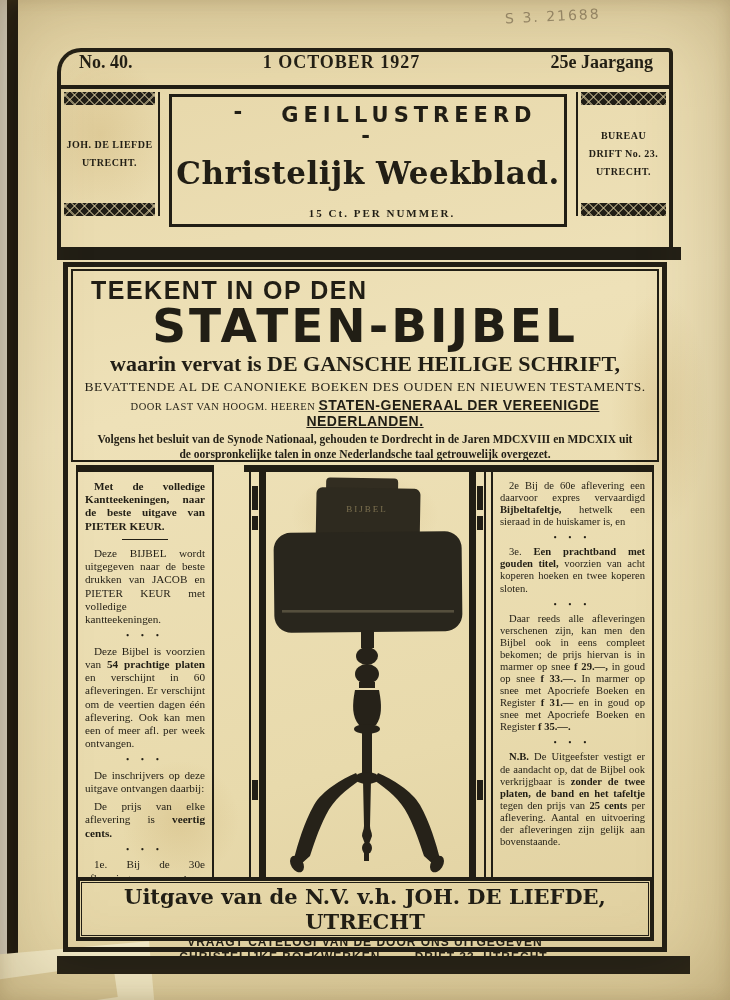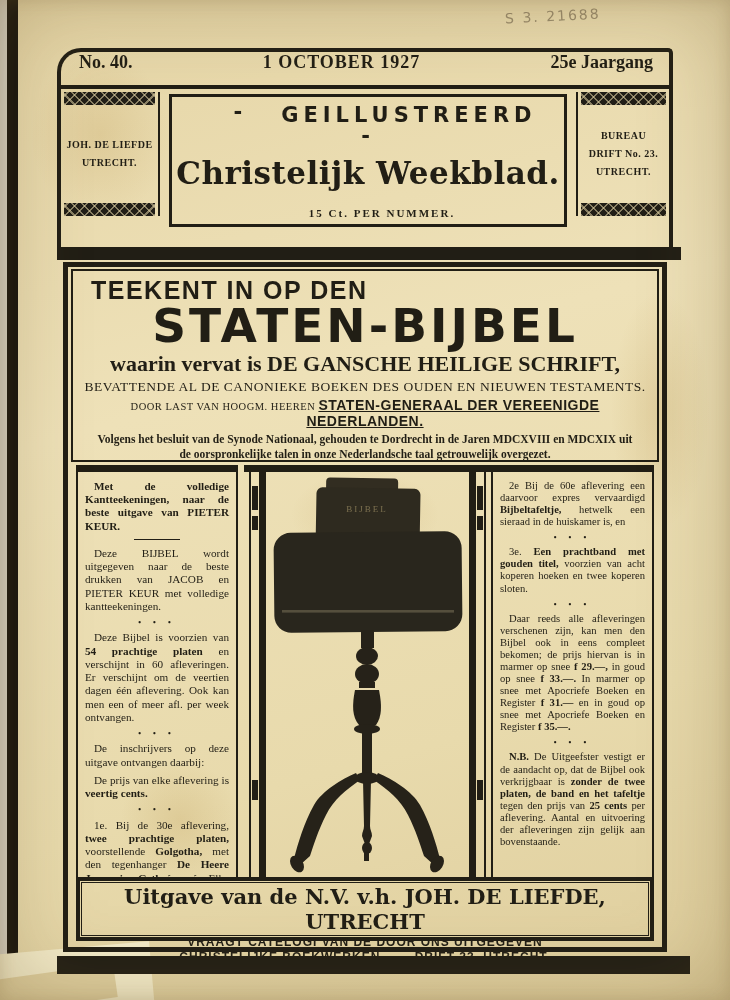--- a/index.html
+++ b/index.html
@@ -72,21 +72,21 @@
   .l4 { font-size:10.5px; letter-spacing:.5px; margin-top:2px; }
   .l4 .b2 { font-family:"Liberation Sans", sans-serif; font-weight:bold; font-size:14px;text-decoration:underline; }
   .l5 { font-weight:bold; font-size:11.5px; width:545px; margin:3px auto 0; line-height:1.32; }
 
   
   .cols { position:absolute; left:0; right:0; top:198px; height:413px; }
   .col { position:absolute; top:0; bottom:0; overflow:hidden; text-align:justify;
     border-left:2px solid var(--ink); border-right:2px solid var(--ink); padding:15px 7px 0; }
   .col::before, .col-center::before { content:""; position:absolute; top:0; left:-2px; right:-2px;
     height:7px; background:var(--ink); }
-  .col-left  { left:8px;  width:162px; font-size:11.2px; line-height:1.18; }
+  .col-left  { left:8px;  width:138px; font-size:11.2px; line-height:1.18; }
   .col-right { right:8px; width:163px; font-size:10.6px; line-height:1.14; }
   .para { margin-bottom:5px; text-indent:9px; }
   .para .b { font-weight:bold; }
   .dots { text-align:center; font-size:8px; letter-spacing:5px; margin:1px 0 4px; text-indent:0; font-weight:bold; }
   .rule { width:46px; border-top:1.5px solid var(--ink); margin:6px auto 7px; }
 
   .col-center { position:absolute; left:178px; width:243px; top:0; bottom:0; }
   .deco { position:absolute; top:7px; bottom:0; width:22px; }
   .deco-l { left:3px; } .deco-r { right:3px; }
   .deco i { position:absolute; background:var(--ink); display:block; }

